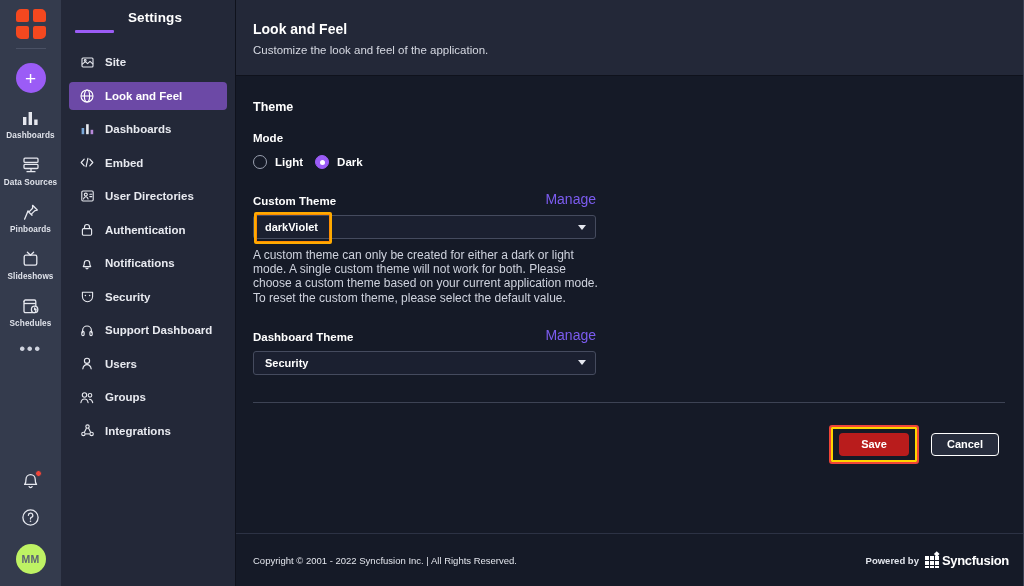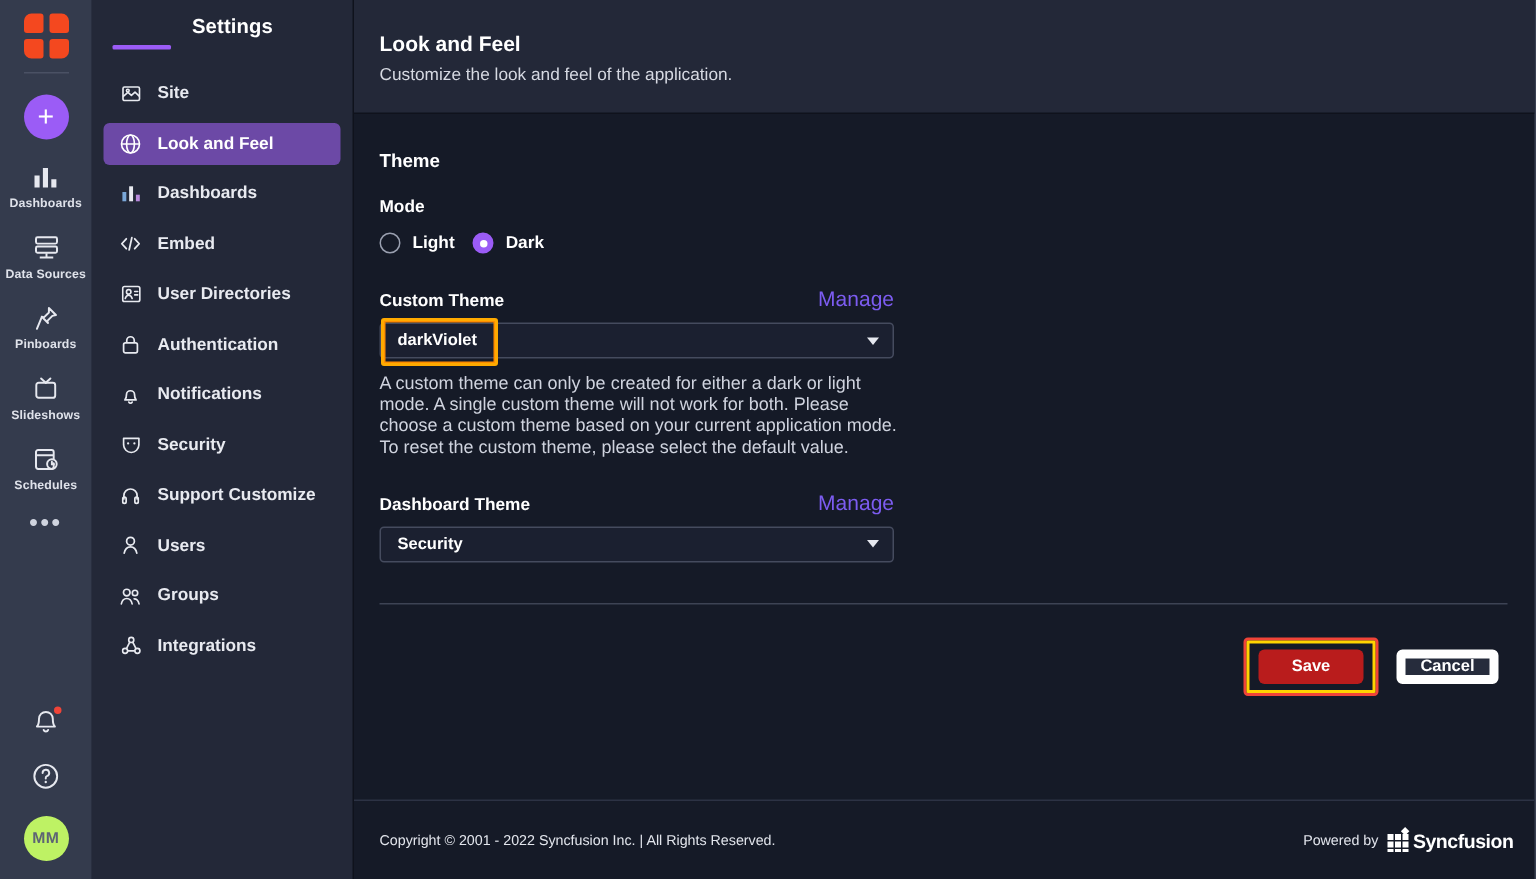--- a/index.html
+++ b/index.html
@@ -146,21 +146,21 @@
     gap: 12px; margin-top: 22px; padding-right: 6px;
   }
   .btn {
     height: 23px; border-radius: 4px; font-size: 11px;
     display:flex; align-items:center; justify-content:center;
     cursor:pointer; font-weight:700;
   }
   .btn-save { width: 70px; background: #b91c1c; color:#fff; }
   .btn-cancel {
     width: 68px; background:#262c3c; color:#fff;
-    border: 6px solid #ffffff;
+    border: 1px solid #ffffff;
   }
   .save-hl {
     padding: 6px 8px;
     border: 2px solid #f04438; border-radius: 3px;
     outline: 2px solid #ffd400; outline-offset: -4px;
     display:flex; align-items:center; justify-content:center;
   }
 
   
   .sel-hl {
@@ -171,21 +171,21 @@
     pointer-events: none;
   }
 
   .footer {
     border-top: 1px solid #2c3244;
     height: 53px; display:flex; align-items:center;
     justify-content: space-between; padding: 0 14px 0 17px;
   }
   .copy { font-size: 9.5px; color:#e2e5ec; }
   .powered { display:flex; align-items:center; gap:6px; }
-  .pw-text { font-size: 9.5px; color:#e2e5ec; font-weight:400;padding-left:39px; }
+  .pw-text { font-size: 9.5px; color:#e2e5ec; font-weight:700;padding-left:39px; }
   .sf-logo { display:flex; align-items:center; gap:2px; }
   .sf-grid { position: relative; width: 15px; height: 15px; }
   .sf-grid i {
     position:absolute; background:#fff; width:4px; height:4px; display:block;
   }
   .sf-name { font-size: 13px; color:#fff; font-weight: 700; letter-spacing:-.3px; }
   svg { display:block; }
 </style>
 </head>
 <body>
@@ -382,21 +382,21 @@
       </div>
 
       <div class="nav-item">
         <span class="nic">
           <svg width="12" height="13" viewBox="0 0 12 13" fill="none" stroke="#e8eaf0" stroke-width="1.15" stroke-linecap="round">
             <path d="M1.6 8.6 V6.4 a4.4 4.4 0 0 1 8.8 0 v2.2"></path>
             <rect x="0.8" y="7.4" width="2.3" height="4.2" rx="1.1"></rect>
             <rect x="8.9" y="7.4" width="2.3" height="4.2" rx="1.1"></rect>
           </svg>
         </span>
-        <span>Support Customize</span>
+        <span>Support Dashboard</span>
       </div>
 
       <div class="nav-item">
         <span class="nic">
           <svg width="12" height="13" viewBox="0 0 12 13" fill="none" stroke="#e8eaf0" stroke-width="1.15" stroke-linecap="round">
             <circle cx="6" cy="3.8" r="2.6"></circle>
             <path d="M1.8 11.8 c.6-3 2.3-4.2 4.2-4.2 s3.6 1.2 4.2 4.2"></path>
           </svg>
         </span>
         <span>Users</span>

